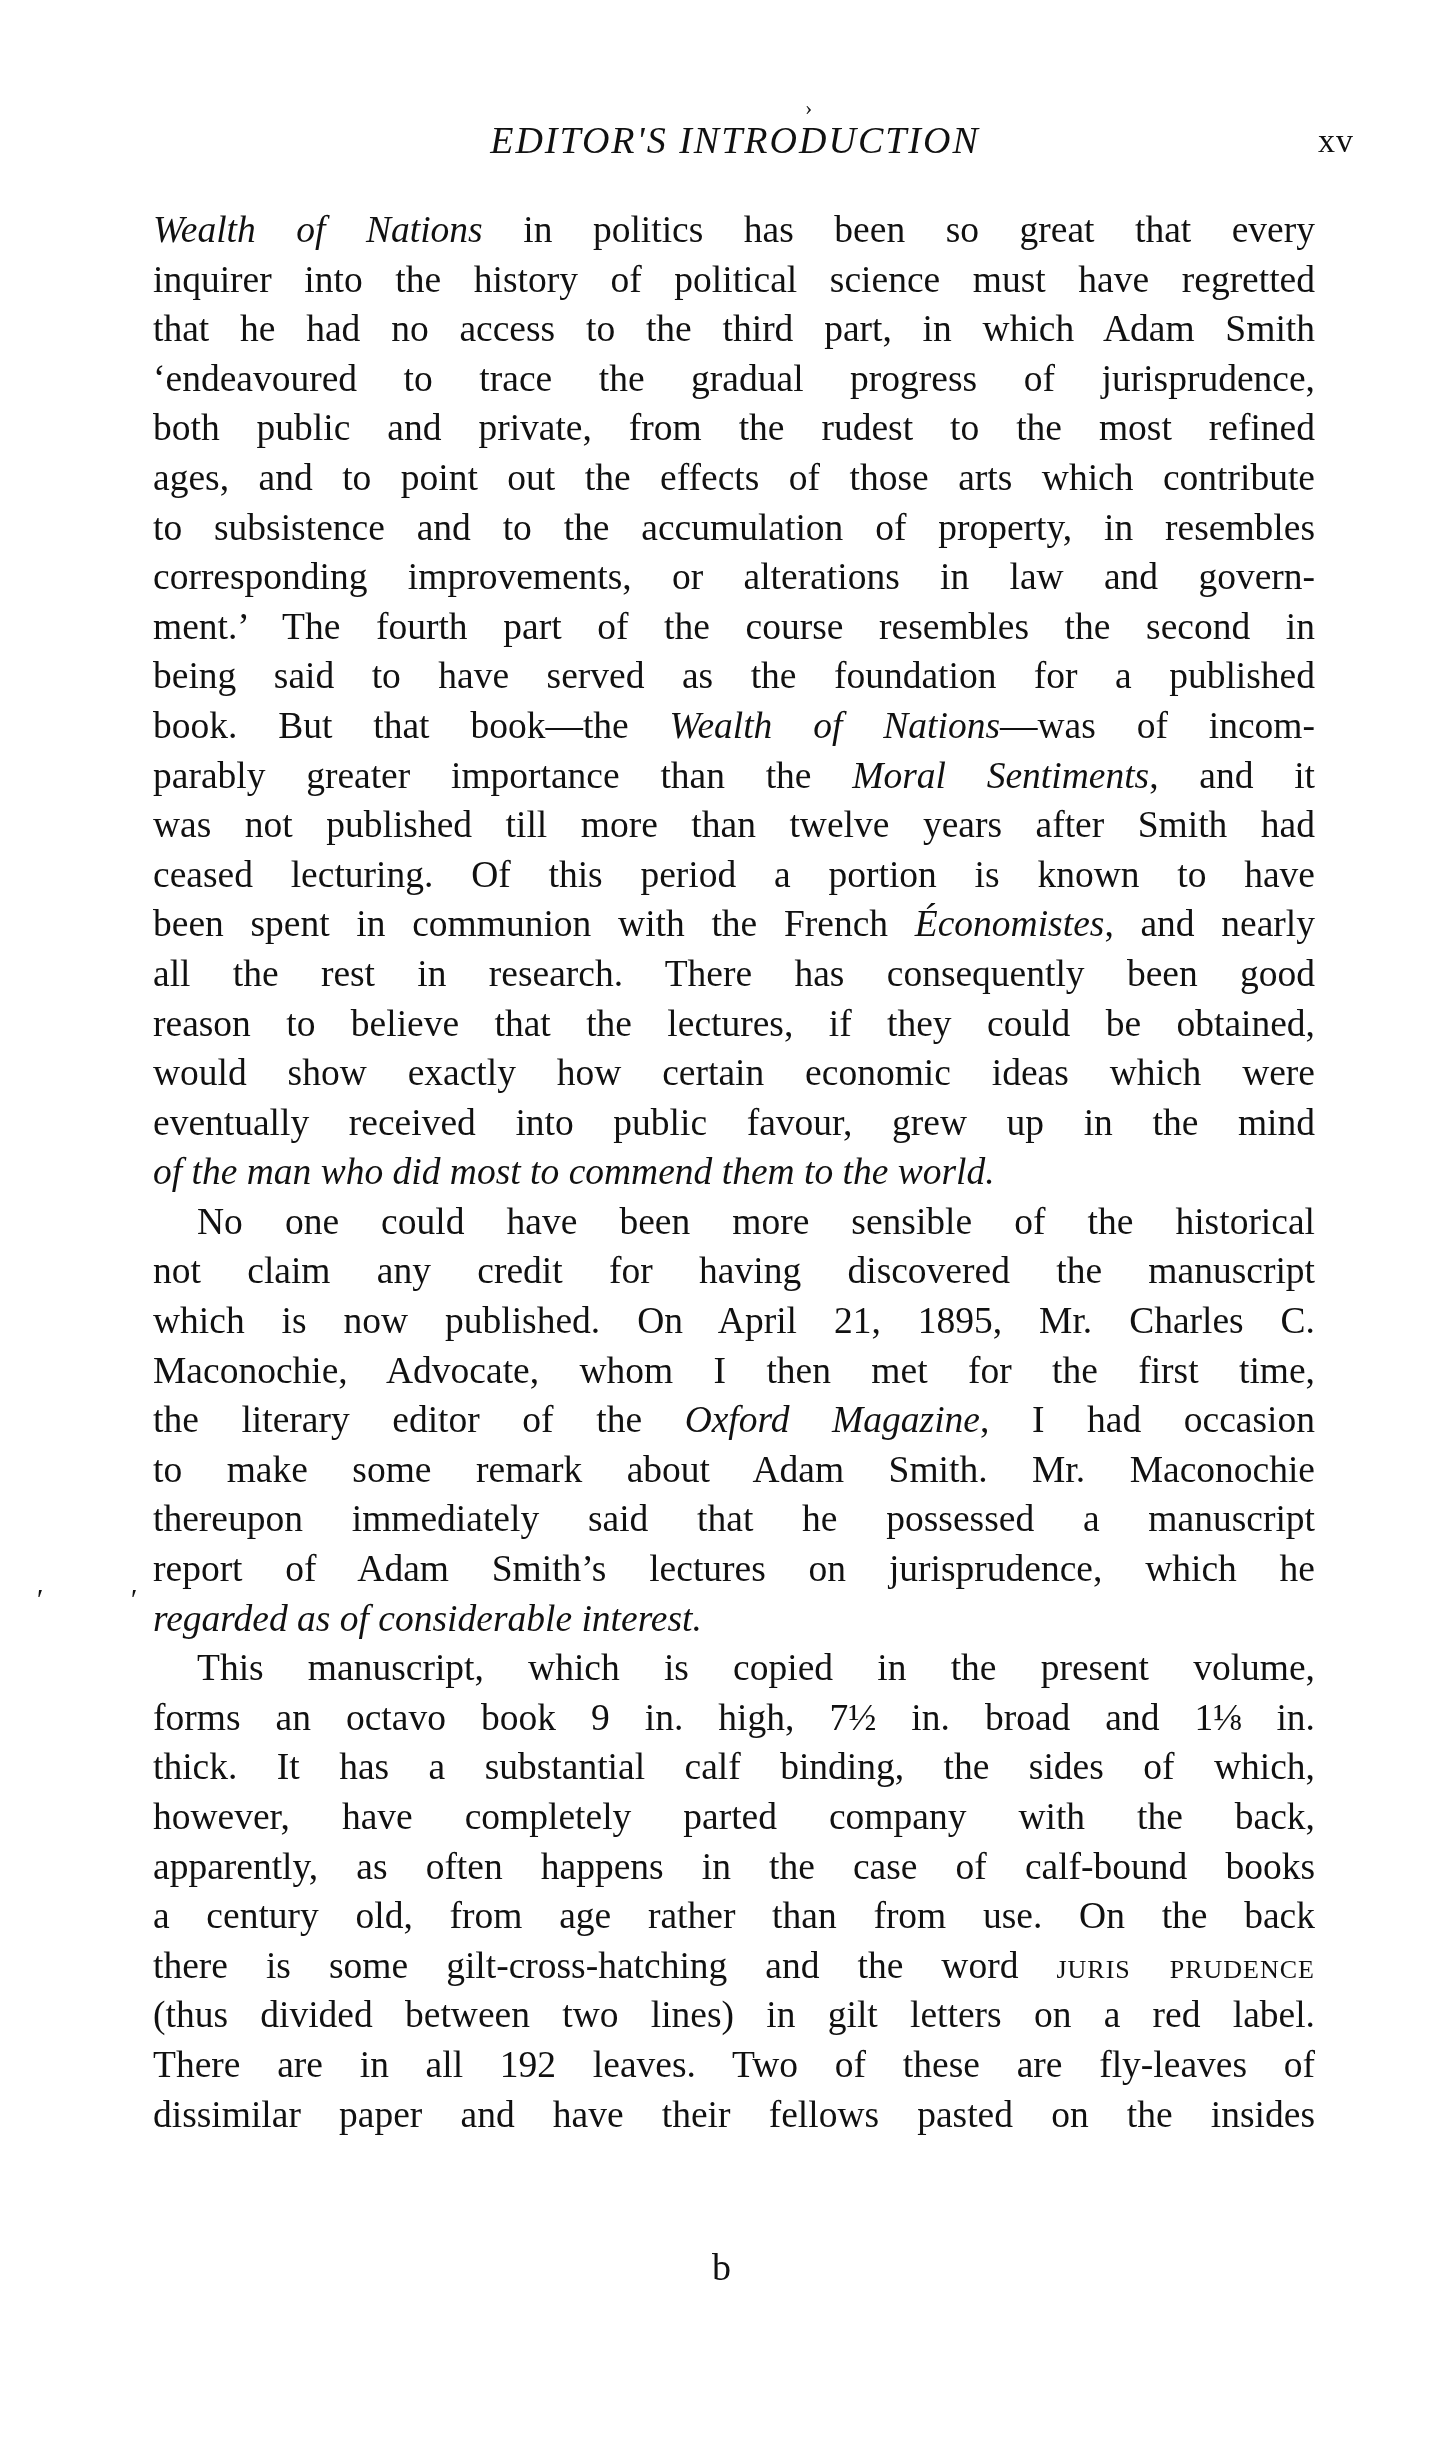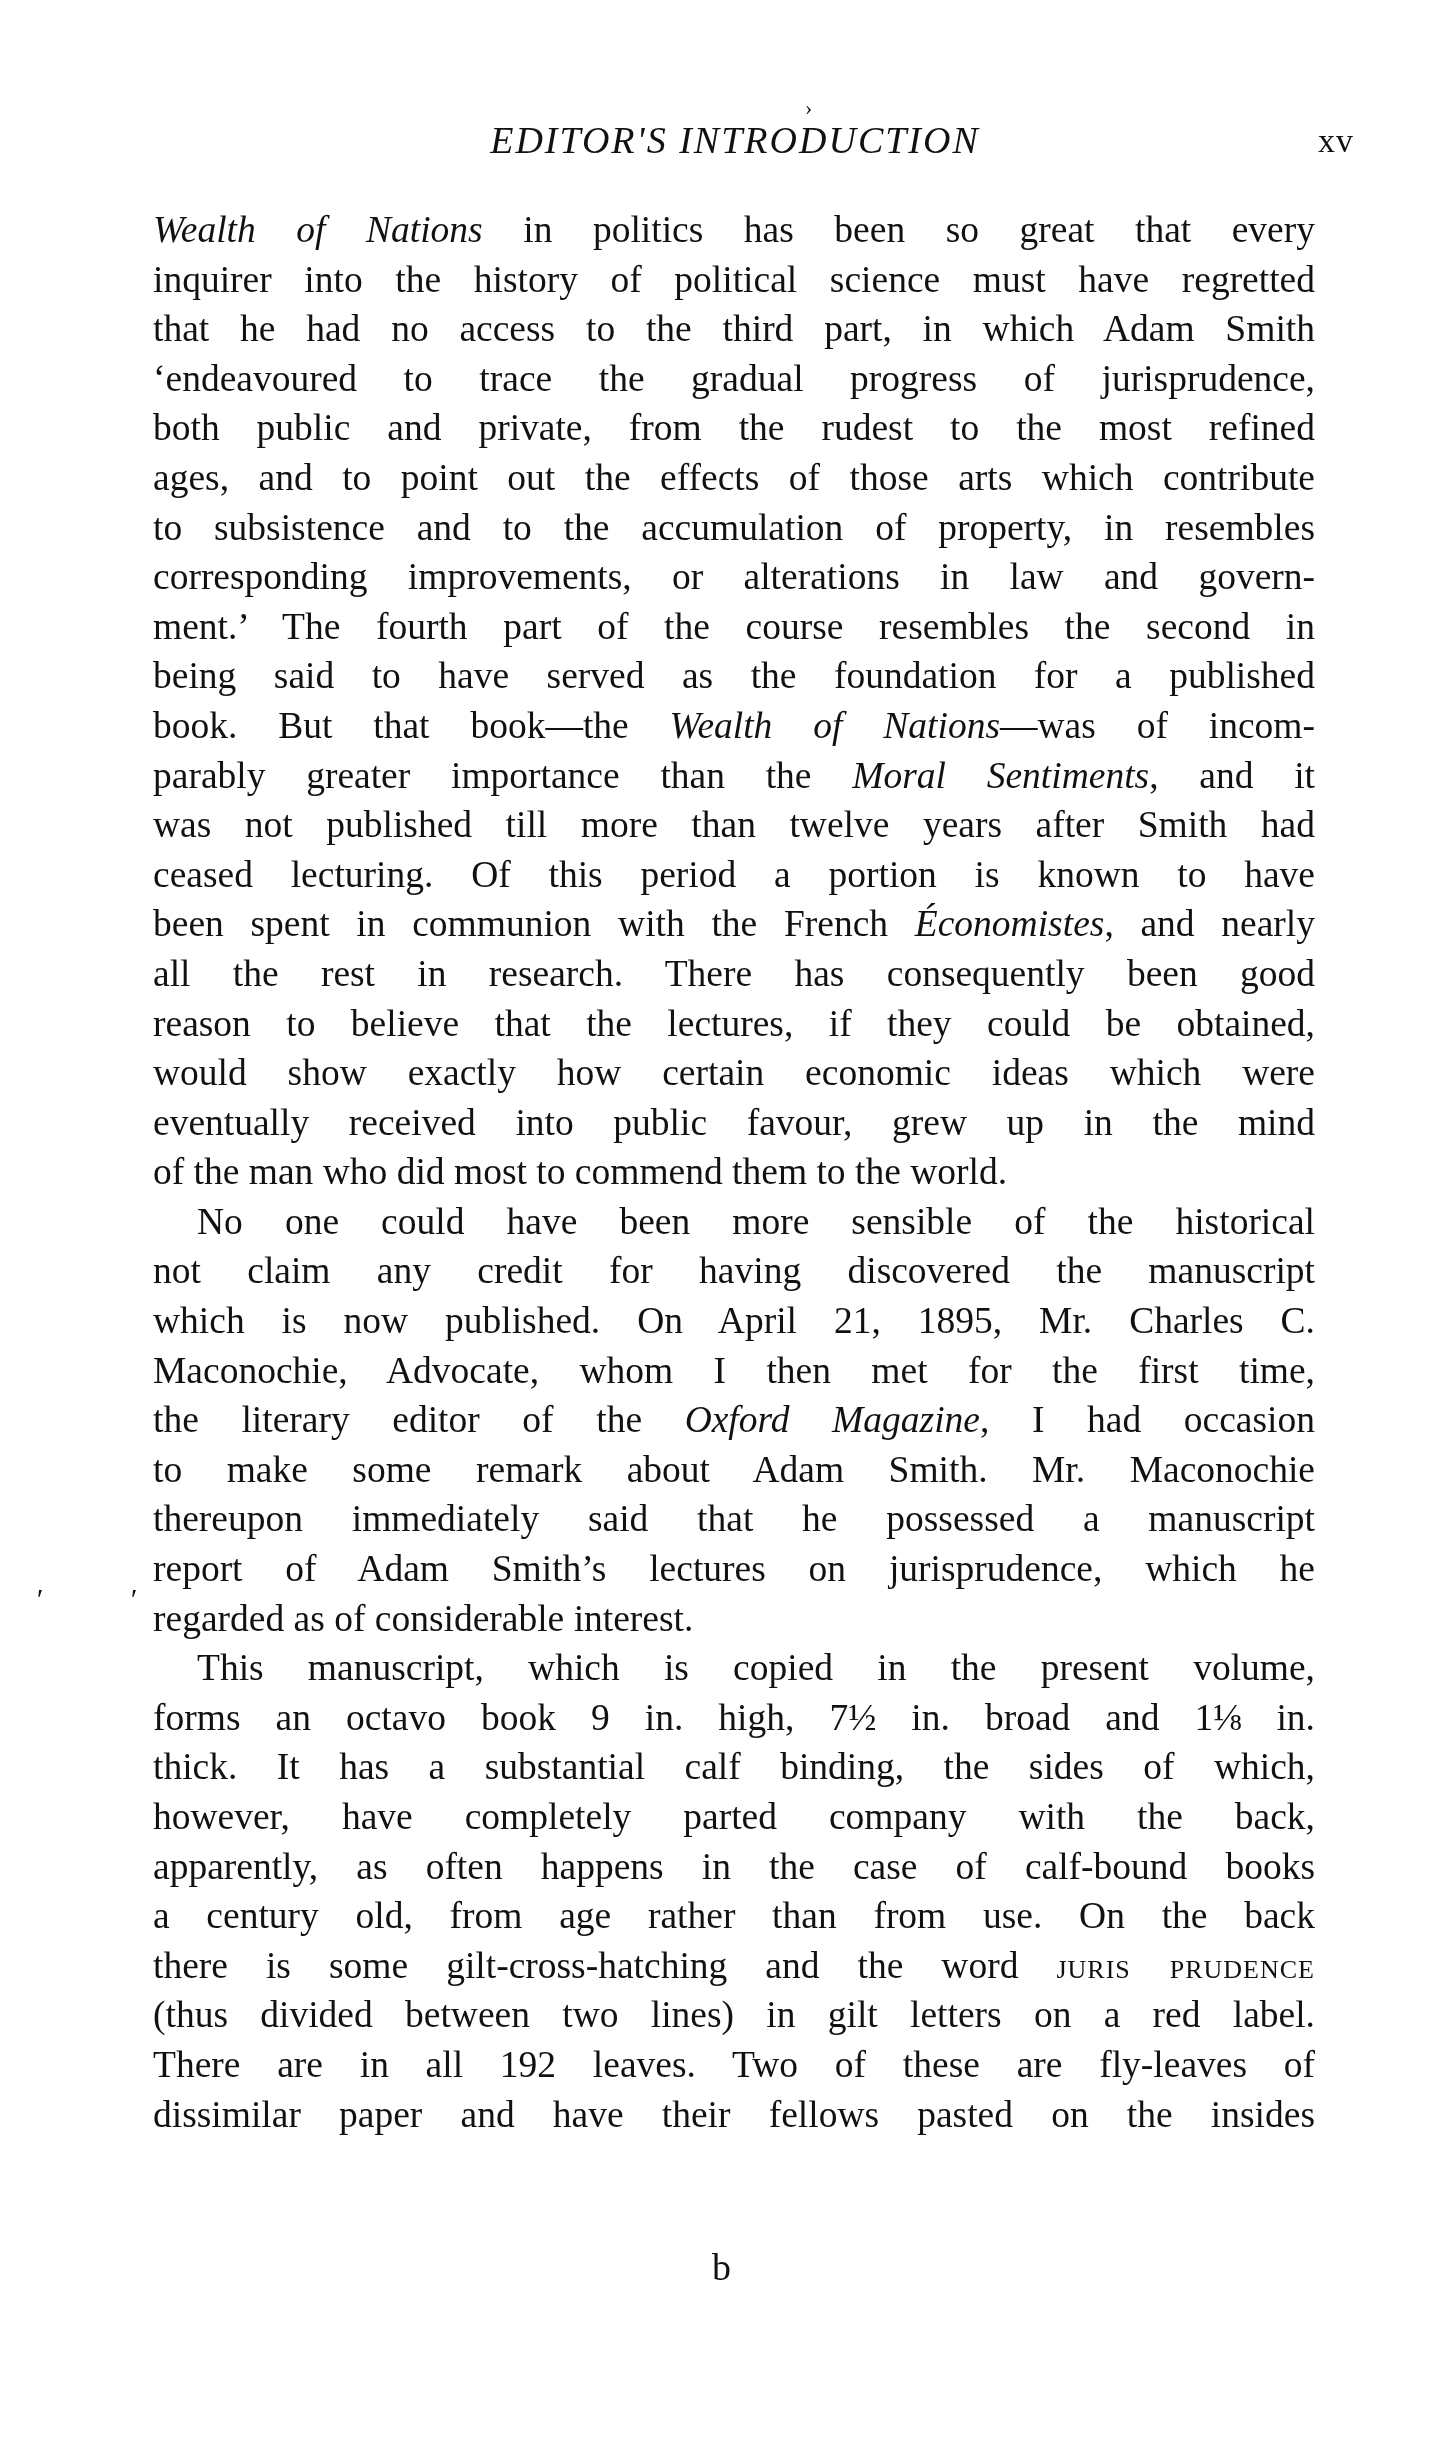--- a/index.html
+++ b/index.html
@@ -4,21 +4,21 @@
 <style>
   html, body { margin:0; padding:0; background:#ffffff; }
   body { width:1440px; height:2448px; position:relative; overflow:hidden; color:#111; }
   .page { position:absolute; left:0; top:0; width:1440px; height:2448px; }
   .mark-top { position:absolute; left:805px; top:95px; font:22px "Liberation Serif", serif; }
   .running-head { position:absolute; left:0; top:118px; width:1440px; height:50px; }
   .head-title { position:absolute; left:455px; width:560px; text-align:center; font:italic 38px "Liberation Serif", serif; letter-spacing:2px; }
   .head-folio { position:absolute; left:1270px; top:4px; font:34px "Liberation Serif", serif; letter-spacing:1px;margin-left:48px; }
   .body { position:absolute; left:153px; top:205px; width:1162px; font:37.5px/49.6px "Liberation Serif", serif; text-align:justify; }
   .line { display:block; white-space:nowrap; text-align:justify; text-align-last:justify; height:49.6px; }
-  .line.last { text-align-last:left; }
+  .line.last { text-align-last:left;font-style:italic; }
   .indent { padding-left:44px; }
   .margin-ticks { position:absolute; left:35px; top:1582px; font:italic 30px "Liberation Serif", serif; letter-spacing:40px; }
   .signature { position:absolute; left:712px; top:2245px; font:38px "Liberation Serif", serif; }
   i { font-style:italic; }
   .sc { font-variant:small-caps; letter-spacing:1px; }
 </style>
 </head>
 <body>
 
 <div class="page">

